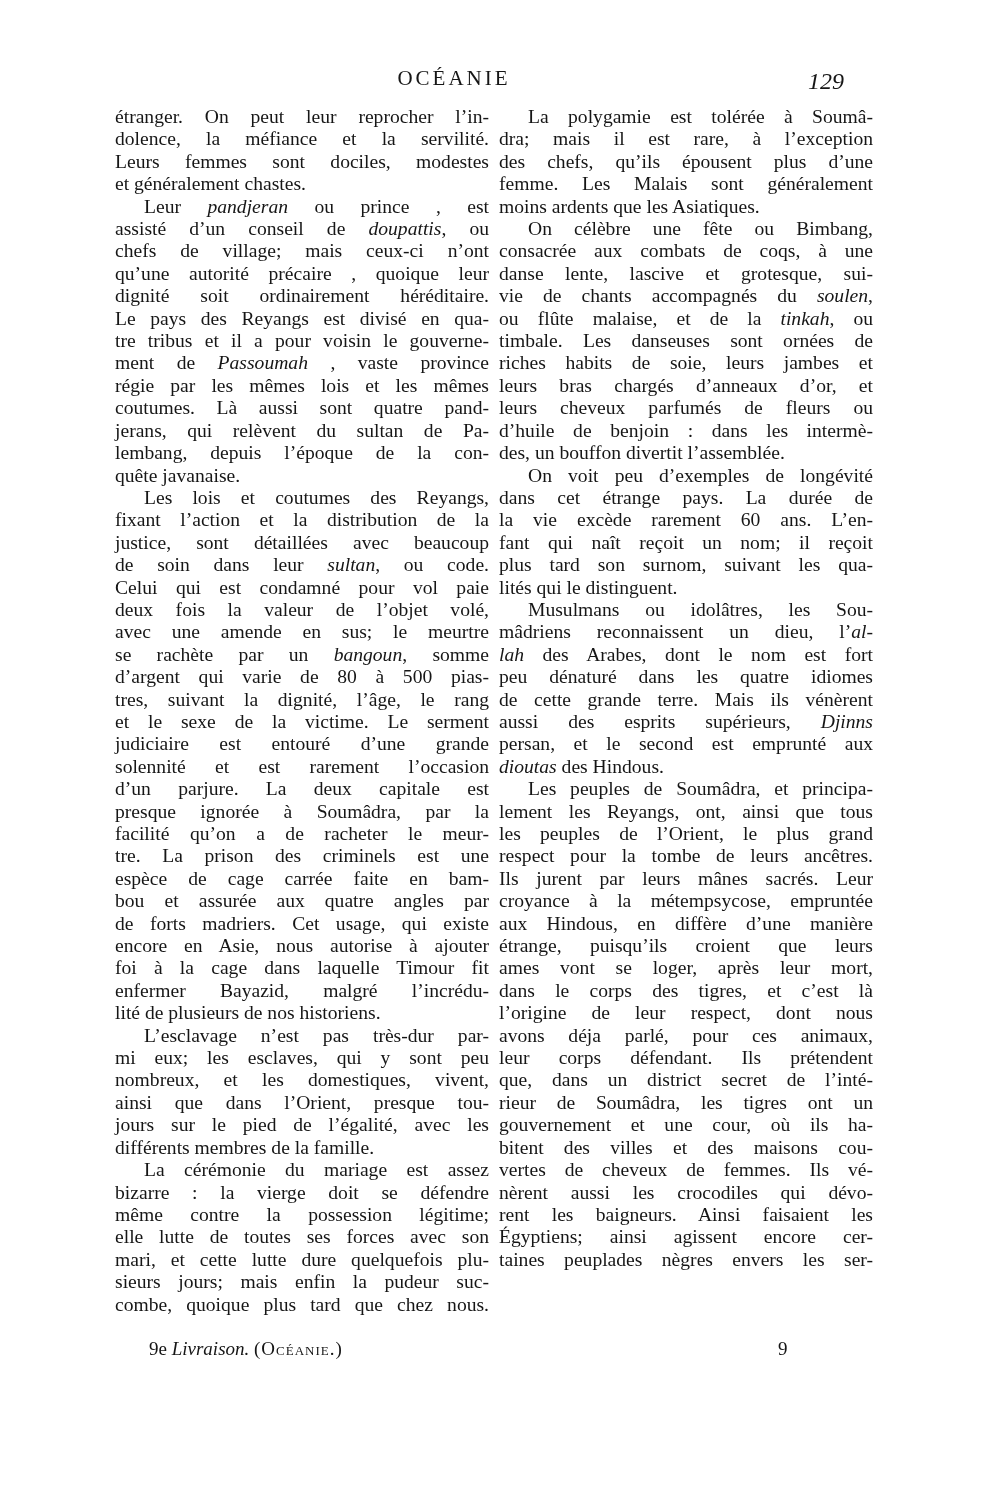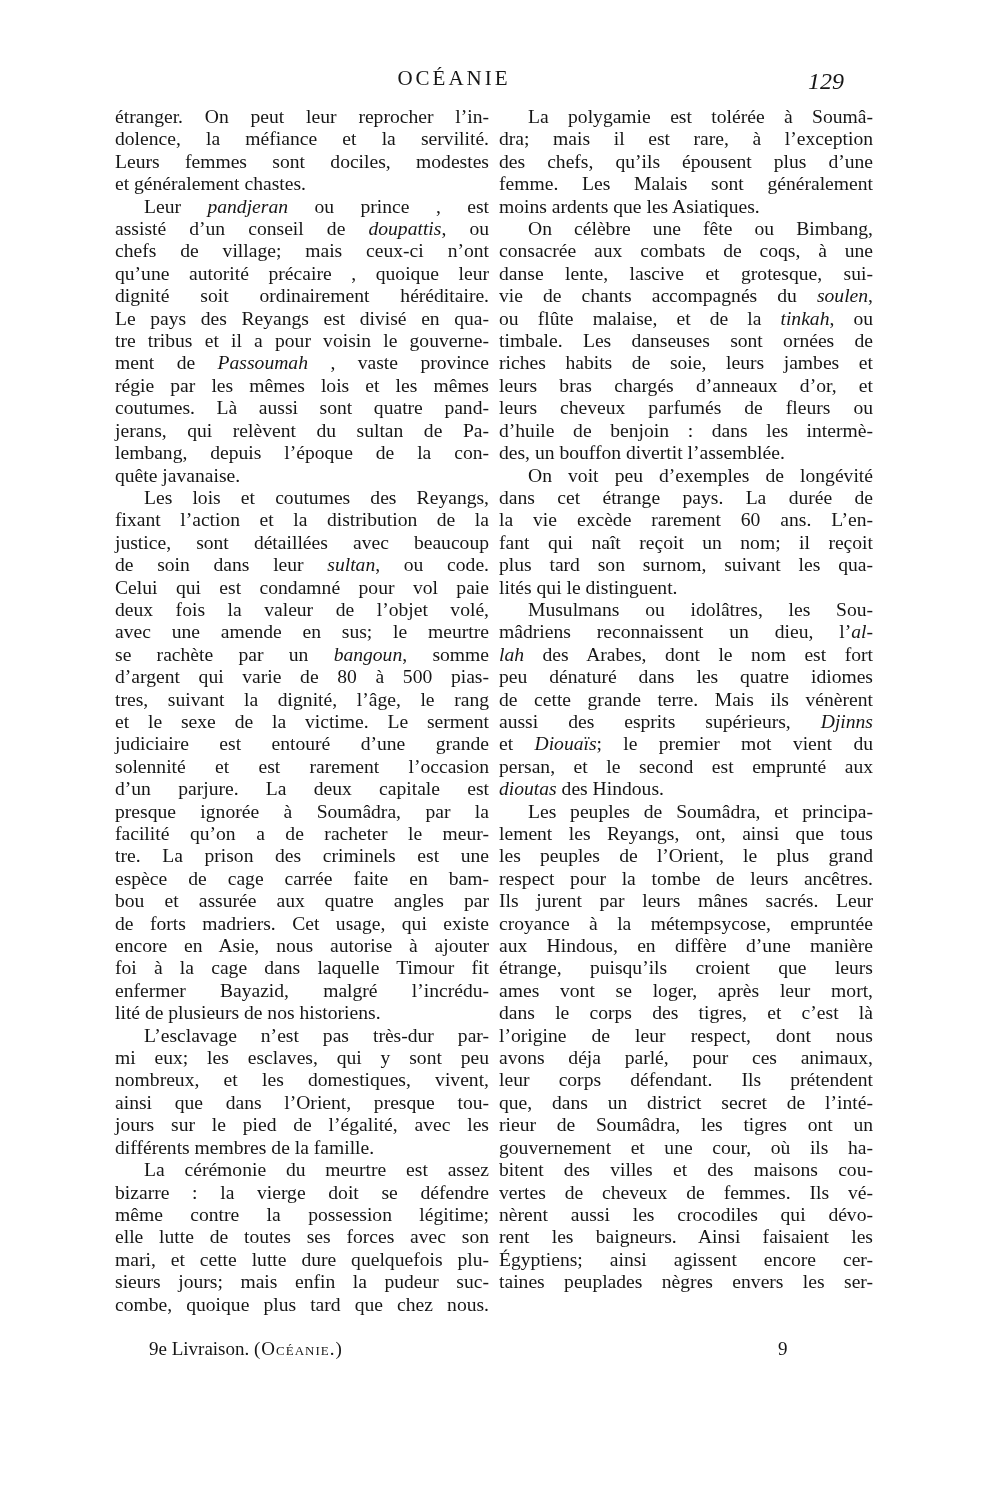--- a/index.html
+++ b/index.html
@@ -10,21 +10,21 @@
   .page-number { position: absolute; top: 68px; left: 808px; font-size: 24px; font-style: italic; }
   .column { position: absolute; top: 106px; width: 374px; }
   .col-left { left: 115px; }
   .col-right { left: 499px; }
   .line { display: block; height: 22.42px; line-height: 22.42px; font-size: 19.6px;
           white-space: nowrap; text-align: justify; text-align-last: justify; }
   .line.last { text-align-last: left; }
   .line.indent { padding-left: 29px; }
   .line .it { font-style: italic; }
   .footer-livraison { position: absolute; top: 1338px; left: 149px; font-size: 19px; }
-  .footer-livraison .it { }
+  .footer-livraison .it { font-style: italic; }
   .footer-livraison .sc { font-variant: small-caps; letter-spacing: 1px; }
   .footer-signature { position: absolute; top: 1338px; left: 778px; font-size: 19px; }
 </style>
 </head>
 <body>
 
 <div class="header-title">OCÉANIE</div>
 <div class="page-number">129</div>
 
 <div class="column col-left" id="col-left">
@@ -68,21 +68,21 @@
     <div class="line">encore en Asie, nous autorise à ajouter</div>
     <div class="line">foi à la cage dans laquelle Timour fit</div>
     <div class="line">enfermer Bayazid, malgré l’incrédu-</div>
     <div class="line last">lité de plusieurs de nos historiens.</div>
     <div class="line indent">L’esclavage n’est pas très-dur par-</div>
     <div class="line">mi eux; les esclaves, qui y sont peu</div>
     <div class="line">nombreux, et les domestiques, vivent,</div>
     <div class="line">ainsi que dans l’Orient, presque tou-</div>
     <div class="line">jours sur le pied de l’égalité, avec les</div>
     <div class="line last">différents  membres de la famille.</div>
-    <div class="line indent">La cérémonie du meurtre est assez</div>
+    <div class="line indent">La cérémonie du mariage est assez</div>
     <div class="line">bizarre : la vierge doit se défendre</div>
     <div class="line">même contre la possession légitime;</div>
     <div class="line">elle lutte de toutes ses forces avec son</div>
     <div class="line">mari, et cette lutte dure quelquefois plu-</div>
     <div class="line">sieurs jours; mais enfin la pudeur suc-</div>
     <div class="line">combe, quoique plus tard que chez nous.</div>
   </div>
 <div class="column col-right" id="col-right">
     <div class="line indent">La polygamie est tolérée à Soumâ-</div>
     <div class="line">dra; mais il est rare, à l’exception</div>
@@ -105,21 +105,20 @@
     <div class="line">la vie excède rarement 60 ans. L’en-</div>
     <div class="line">fant qui naît reçoit un nom; il reçoit</div>
     <div class="line">plus tard son surnom, suivant les qua-</div>
     <div class="line last">lités qui le distinguent.</div>
     <div class="line indent">Musulmans ou idolâtres, les Sou-</div>
     <div class="line">mâdriens reconnaissent un dieu, l’<span class="it">al-</span></div>
     <div class="line"><span class="it">lah</span> des Arabes, dont le nom est fort</div>
     <div class="line">peu dénaturé dans les quatre idiomes</div>
     <div class="line">de cette grande terre. Mais ils vénèrent</div>
     <div class="line">aussi des esprits supérieurs, <span class="it">Djinns</span></div>
-    <div class="line">et <span class="it">Diouaïs</span>; le premier mot vient du</div>
     <div class="line">persan, et le second est emprunté aux</div>
     <div class="line last"><span class="it">dioutas</span> des Hindous.</div>
     <div class="line indent">Les peuples de Soumâdra, et principa-</div>
     <div class="line">lement les Reyangs, ont, ainsi que tous</div>
     <div class="line">les peuples de l’Orient, le plus grand</div>
     <div class="line">respect pour la tombe de leurs ancêtres.</div>
     <div class="line">Ils jurent par leurs mânes sacrés. Leur</div>
     <div class="line">croyance à la métempsycose, empruntée</div>
     <div class="line">aux Hindous, en diffère d’une manière</div>
     <div class="line">étrange, puisqu’ils croient que leurs</div>

